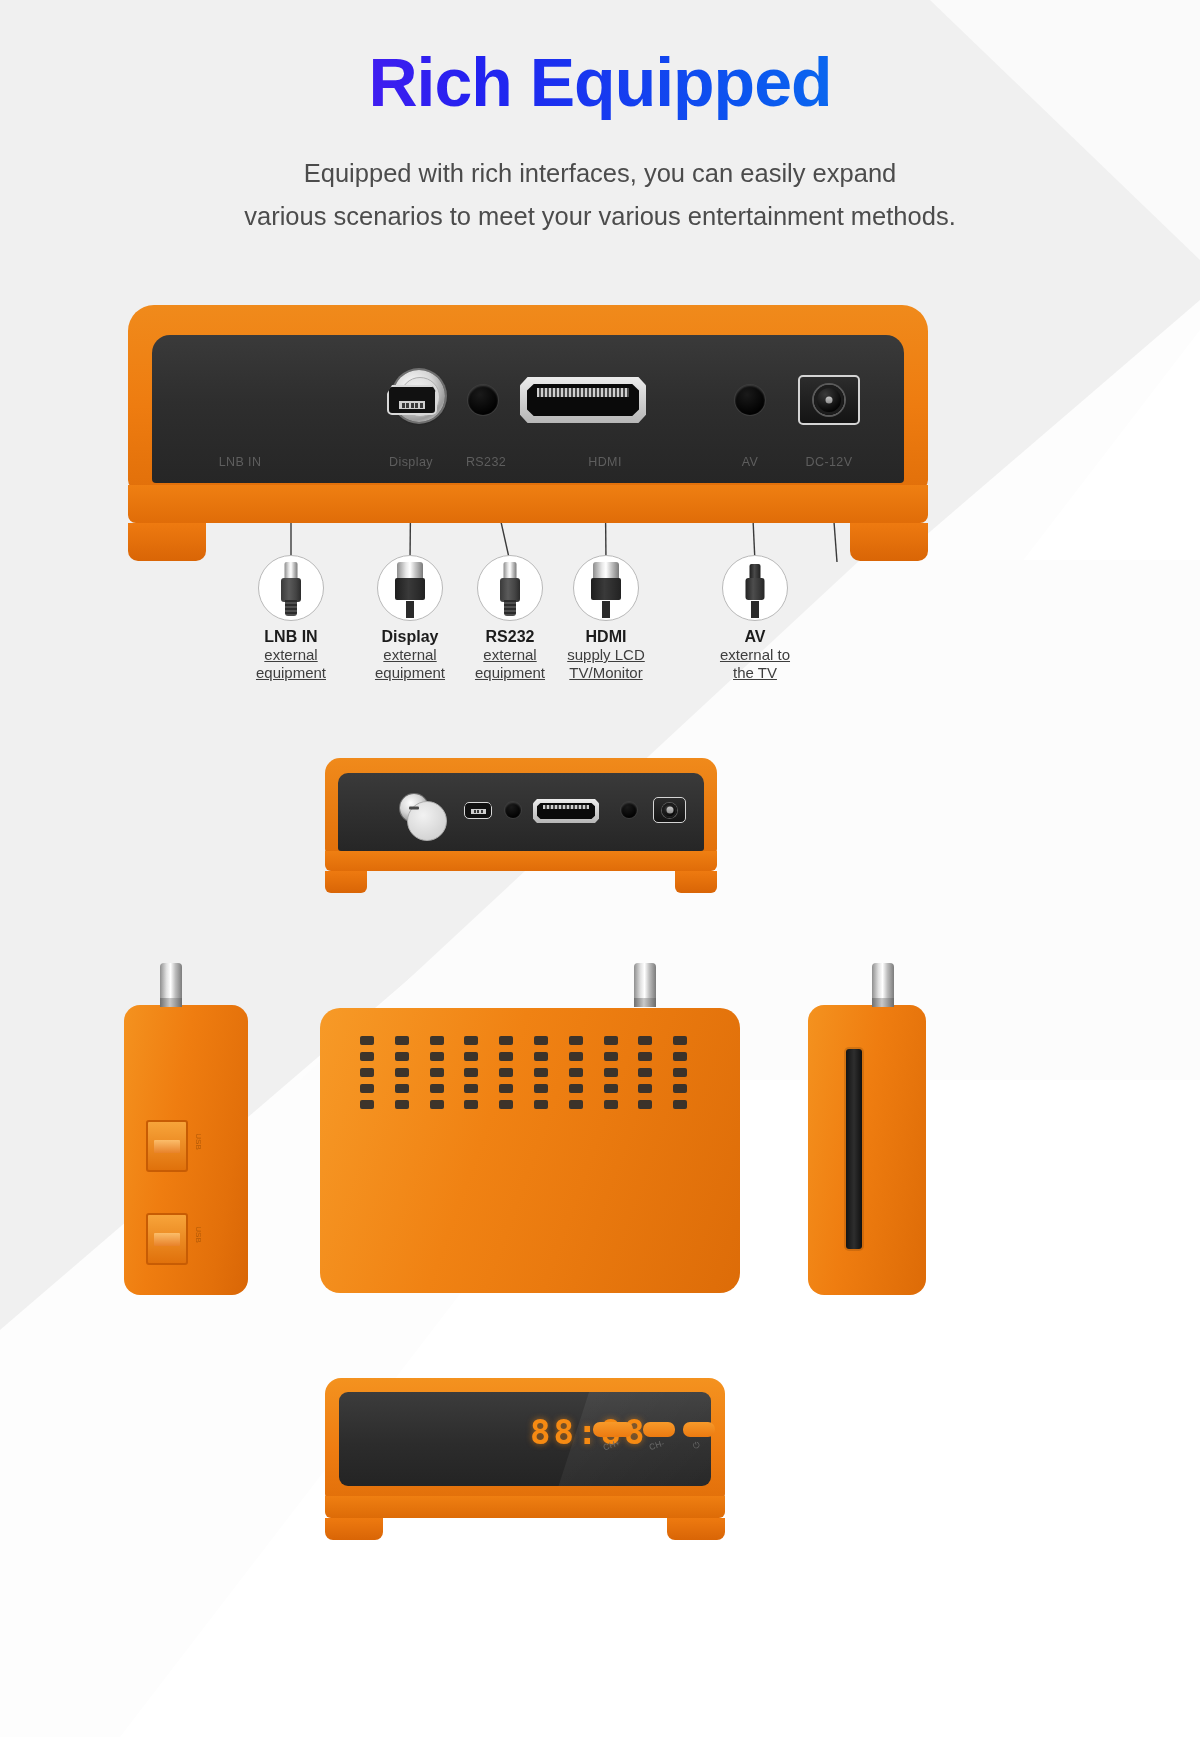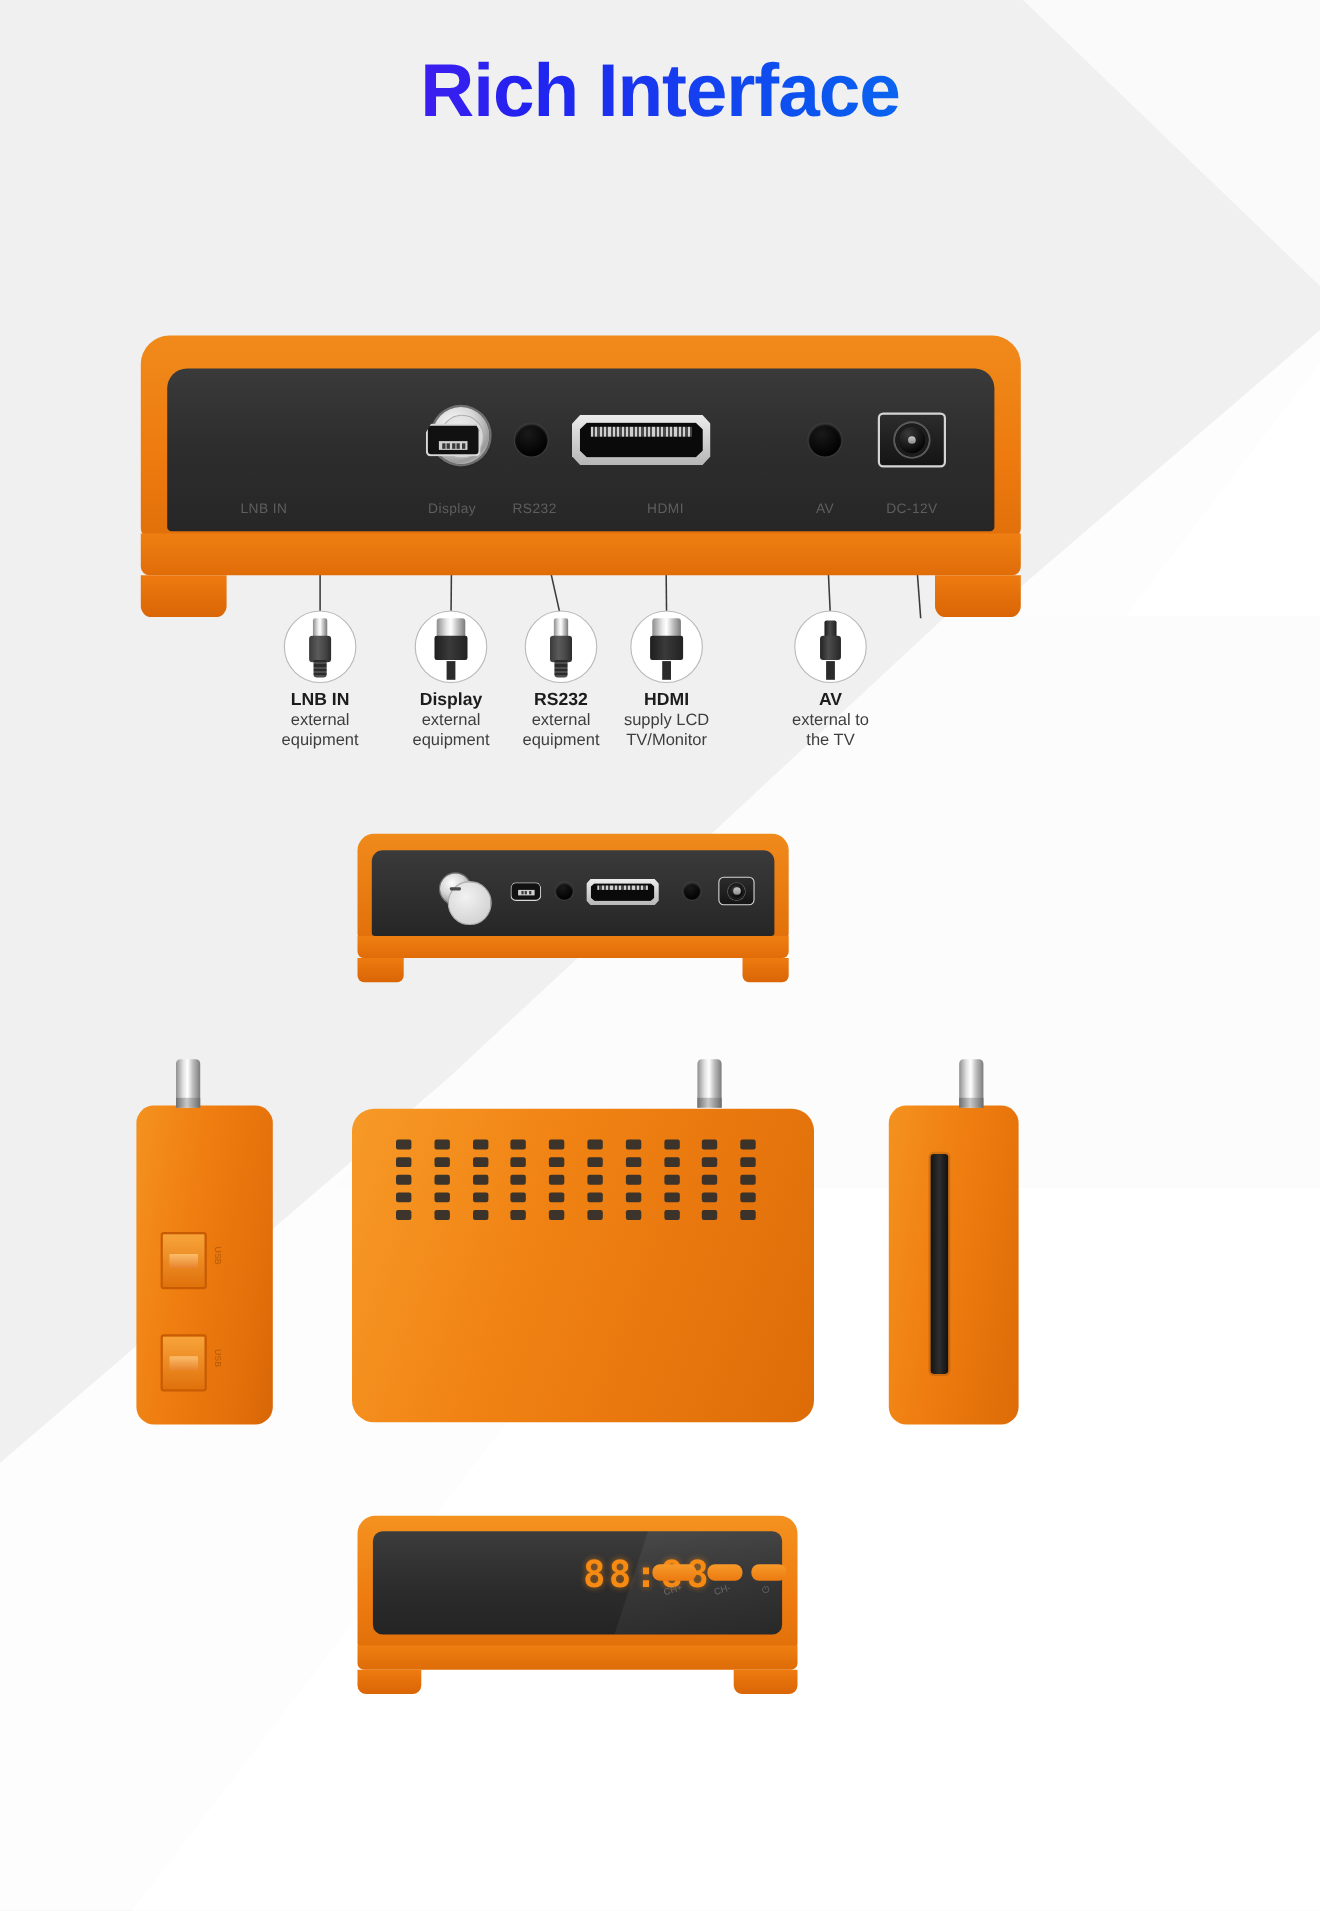--- a/index.html
+++ b/index.html
@@ -190,21 +190,21 @@
     border-radius: 0 0 3px 3px; }
 
   .barrel-tip { top: 8px; width: 11px; height: 16px;
     background: linear-gradient(90deg,#1d1d1d,#4a4a4a 45%,#202020);
     border-radius: 2px 2px 0 0; }
   .barrel-body { top: 22px; width: 19px; height: 22px;
     background: linear-gradient(90deg,#222,#4d4d4d 40%,#262626);
     border-radius: 3px; }
 
   .clabel { margin-top: 7px; font-size: 16px; font-weight: bold; color: #1c1c1c; }
-  .cdesc  { font-size: 15px; color: #3e3e3e; line-height: 1.22; white-space: pre-line; }
+  .cdesc  { font-size: 15px; color: #3e3e3e; line-height: 1.22; white-space: pre-line; text-decoration: underline; }
 
   
   .rear-small { position:absolute; left: 325px; top: 758px; width: 415px; height: 135px; }
   .rear-small .shell {
     position:absolute; left:0; top:0; width: 392px; height: 97px;
     background: linear-gradient(180deg,#f08a1b,#e2700a);
     border-radius: 15px 15px 6px 6px;
   }
   .rear-small .panel {
     position:absolute; left:13px; top:15px; width: 366px; height: 78px;
@@ -293,21 +293,25 @@
   <rect x="0" y="0" width="1200" height="1737" fill="#f0f0f0"></rect>
   <polygon points="1200,0 1200,260 930,0" fill="#fafafa"></polygon>
   <polygon points="1200,300 1200,1737 0,1737 0,1330" fill="#fdfdfd"></polygon>
   <polygon points="1200,330 1200,1737 120,1737" fill="#ffffff"></polygon>
   <polygon points="0,980 1200,980 1200,1737 0,1737" fill="#ffffff" opacity="0"></polygon>
   <polygon points="640,560 1200,560 1200,1040 120,1040" fill="#fafafa" opacity="0"></polygon>
   <polygon points="1200,560 1200,1080 300,1080 860,560" fill="#fcfcfc"></polygon>
 </svg>
 
 <div class="header">
-  <div class="title">Rich Interface</div>
+  <div class="title">Rich Equipped</div>
+  <div class="subtitle">
+    <div>Equipped with rich interfaces, you can easily expand</div>
+    <div>various scenarios to meet your various entertainment methods.</div>
+  </div>
 </div>
 
 <svg class="leaders" viewBox="0 0 1200 1737">
   <g stroke="#3a3a3a" stroke-width="1.4" fill="none">
     <path d="M291,455 L291,562"></path>
     <path d="M411,455 L410,562"></path>
     <path d="M486,455 L510,562"></path>
     <path d="M605,455 L606,562"></path>
     <path d="M750,455 L755,562"></path>
     <path d="M829,455 L837,562"></path>

